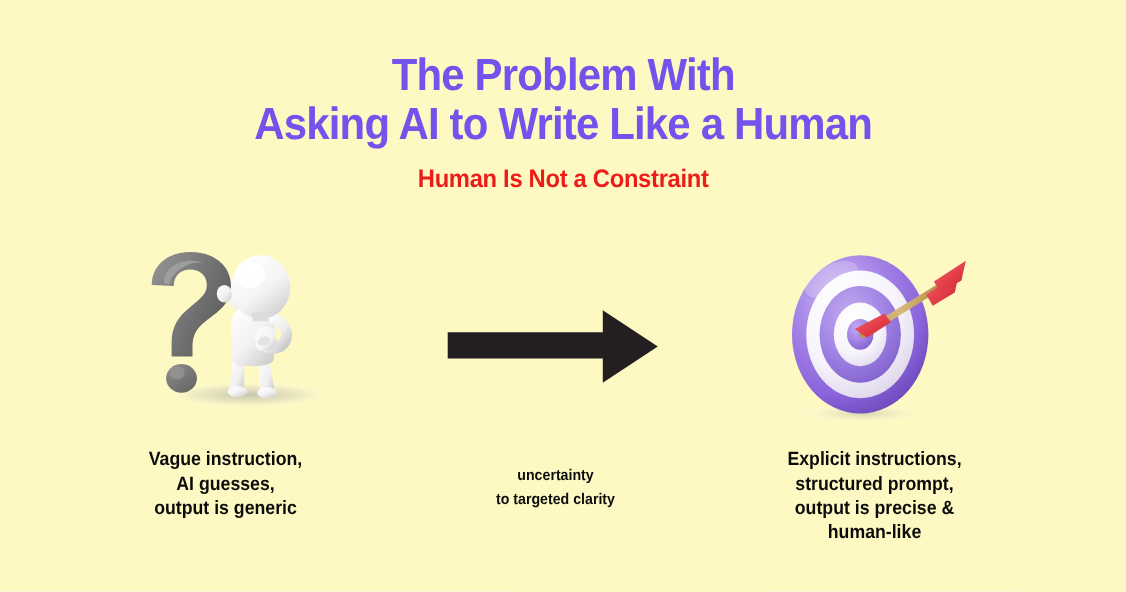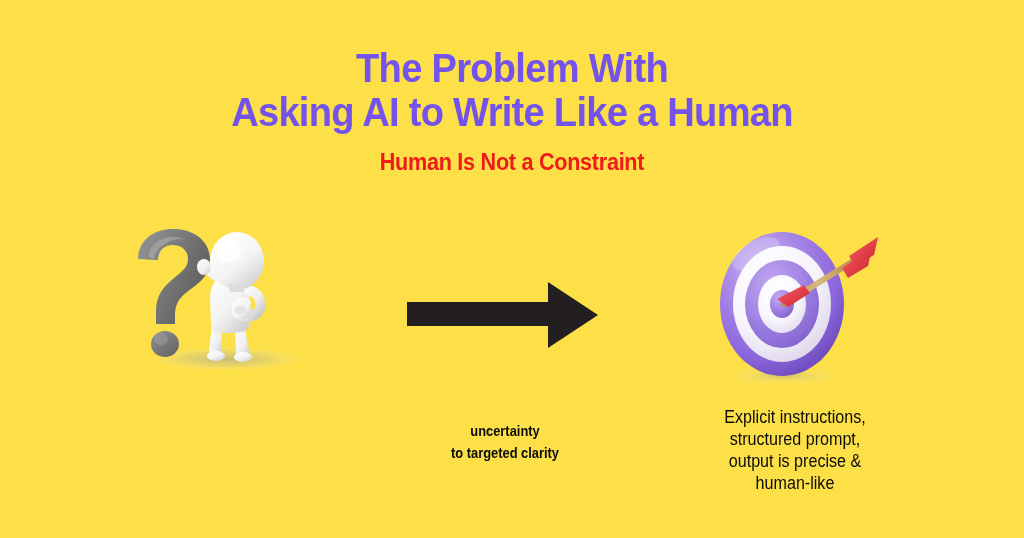--- a/index.html
+++ b/index.html
@@ -12,21 +12,21 @@
     height: 538px;
     position: relative;
     overflow: hidden;
     font-family: "Liberation Sans", sans-serif;
     -webkit-font-smoothing: antialiased;
   }
 
   .stage {
     position: absolute;
     inset: 0;
-    background: #fde047;
+    background: #fef9c3;
   }
 
   
   .title-block {
     position: absolute;
     left: 0;
     top: 46px;
     width: 1024px;
     text-align: center;
   }
@@ -79,21 +79,21 @@
     top: 420px;
     width: 250px;
     font-size: 14px;
     font-weight: 600;
   }
   .caption-right {
     left: 650px;
     top: 406px;
     width: 290px;
     font-size: 17.5px;
-    font-weight: normal;
+    font-weight: bold;
   }
 
   
   .art { position: absolute; }
   .art svg { display: block; }
   .art-figure { left: 118px; top: 226px; width: 200px; height: 150px; }
   .art-arrow  { left: 400px; top: 278px; width: 205px; height: 74px; }
   .art-target { left: 692px; top: 224px; width: 200px; height: 162px; }
 </style>
 </head>
@@ -265,20 +265,25 @@
 
       <g>
         <line x1="92" y1="80" x2="168" y2="33" stroke="url(#shaftG)" stroke-width="6" stroke-linecap="round"></line>
         <path d="M96 83 L118 69 L112 61 L85 75 Z" fill="url(#fletchG)"></path>
         <path d="M150 44 L180 24 L176 42 L156 54 Z" fill="url(#fletchG)"></path>
         <path d="M157 32 L186 13 L182 31 L163 42 Z" fill="url(#fletchG)"></path>
       </g>
     </svg>
   </div>
 
+  <div class="caption caption-left">
+    <span>Vague instruction,</span>
+    <span>AI guesses,</span>
+    <span>output is generic</span>
+  </div>
 
   <div class="caption caption-mid">
     <span>uncertainty</span>
     <span>to targeted clarity</span>
   </div>
 
   <div class="caption caption-right">
     <span>Explicit instructions,</span>
     <span>structured prompt,</span>
     <span>output is precise &amp;</span>

